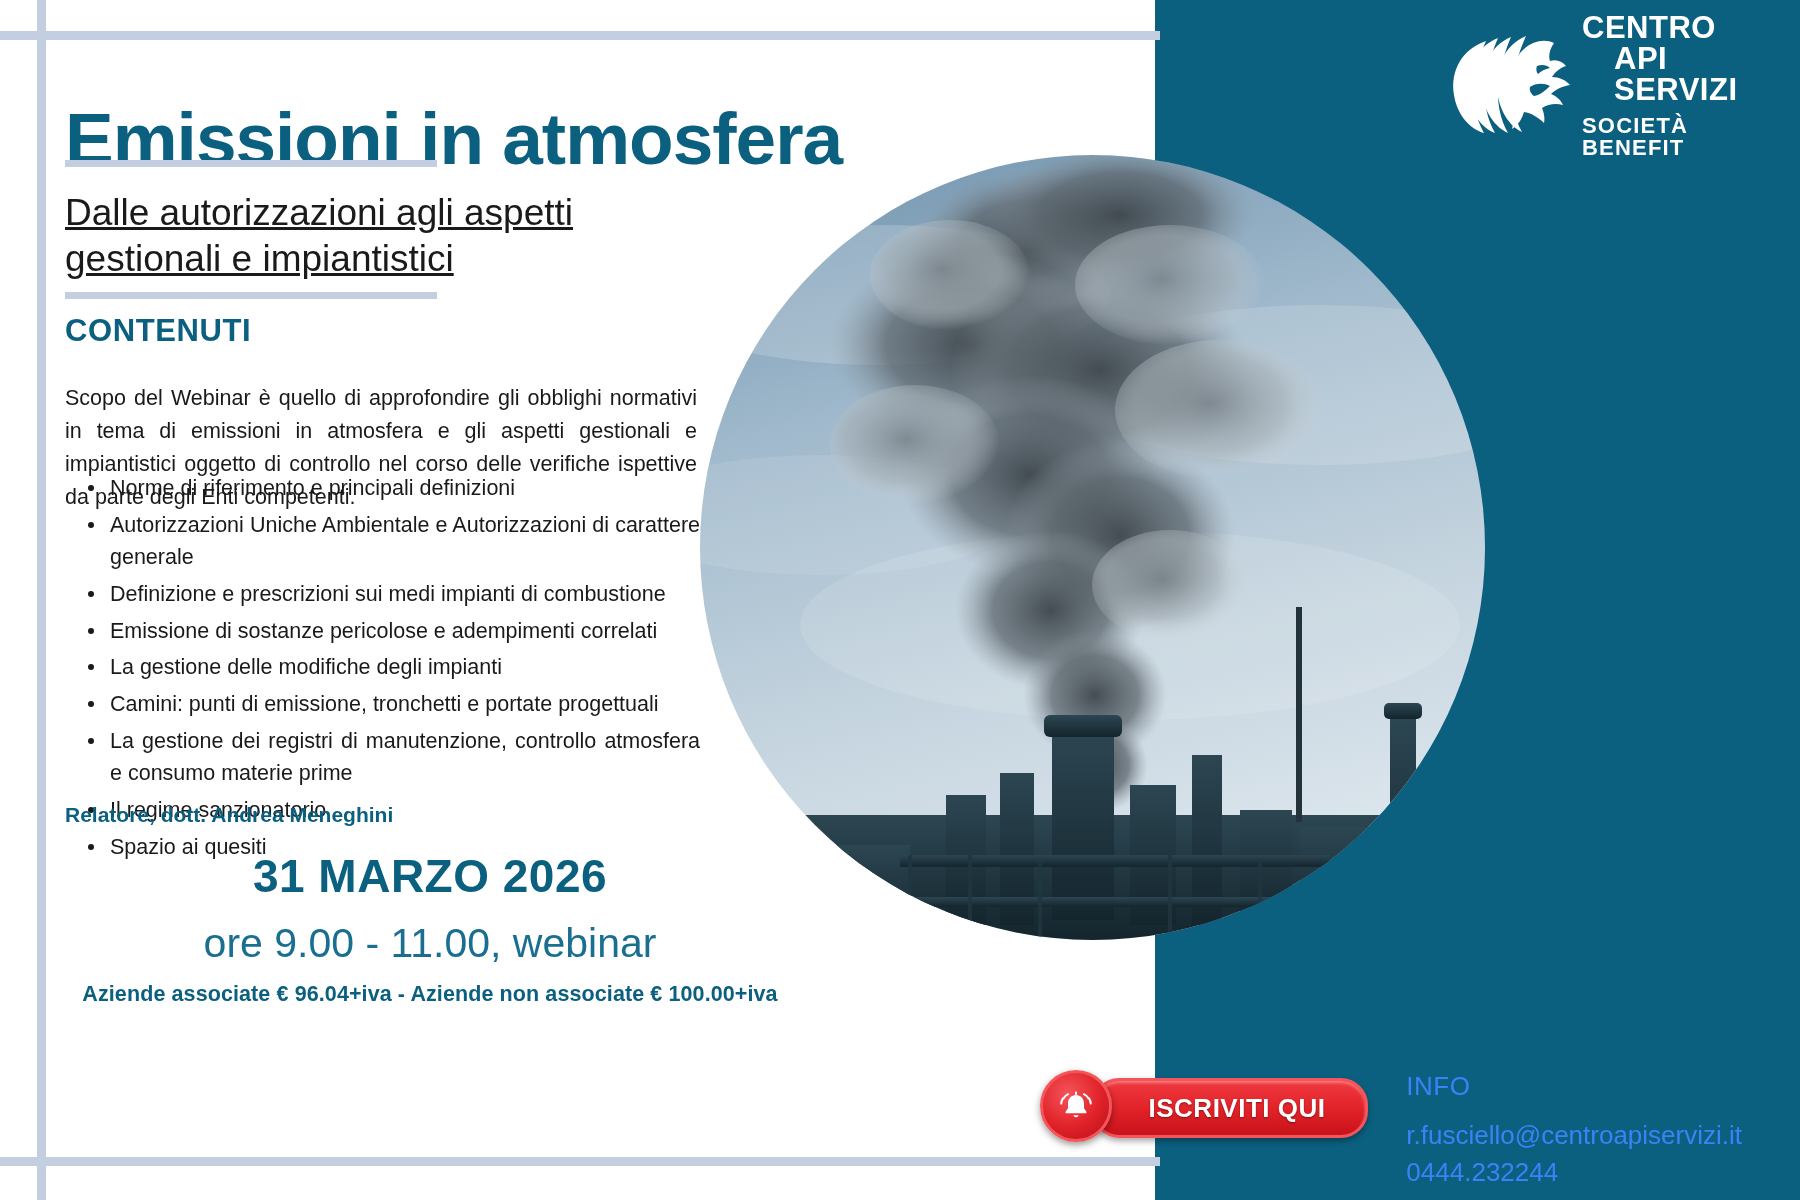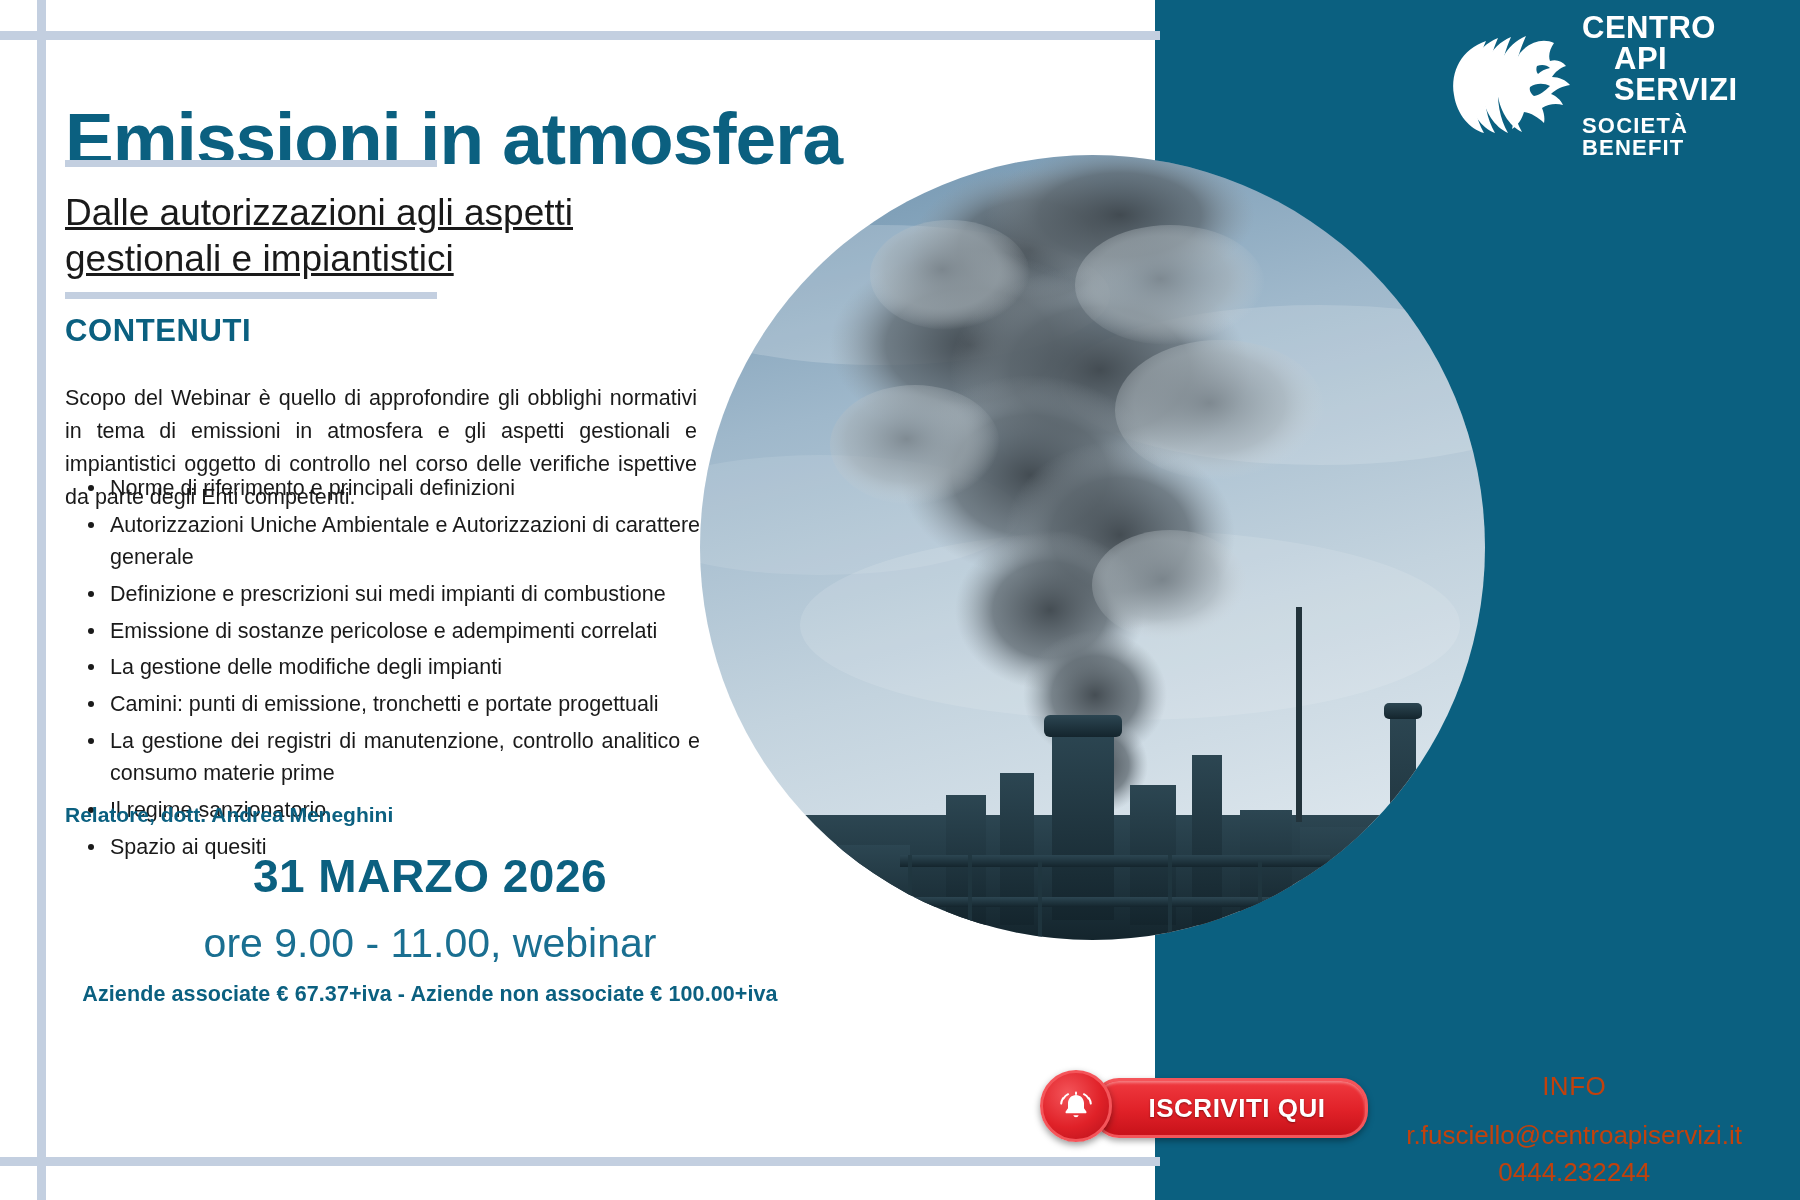--- a/index.html
+++ b/index.html
@@ -98,21 +98,21 @@
   .cta-badge{
     position:absolute;left:0;top:0;width:72px;height:72px;border-radius:50%;
     background:radial-gradient(circle at 38% 32%,#f4555a 0%,#e02128 55%,#b5101a 100%);
     border:3px solid #f4555a;box-sizing:border-box;
     box-shadow:0 3px 7px rgba(0,0,0,.4);
     display:flex;align-items:center;justify-content:center;
   }
 
   
   .info{
-    position:absolute;right:58px;top:1068px;text-align:center;color:#c2410c;z-index:8;
+    position:absolute;right:58px;top:1068px;text-align:left;color:#3b82f6;z-index:8;
     line-height:1.42;
   }
   .info-title{font-size:26px;letter-spacing:0.5px;}
   .info-mail{font-size:26px;margin-top:12px;}
   .info-tel{font-size:26px;}
 </style>
 </head>
 <body>
 
 <div class="poster">
@@ -231,31 +231,31 @@
   <div class="contenuti">CONTENUTI</div>
   <p class="intro">Scopo del Webinar è quello di approfondire gli obblighi normativi in tema di emissioni in atmosfera e gli aspetti gestionali e impiantistici oggetto di controllo nel corso delle verifiche ispettive da parte degli Enti competenti.</p>
 
   <ul class="bullets">
     <li>Norme di riferimento e principali definizioni</li>
     <li>Autorizzazioni Uniche Ambientale e Autorizzazioni di carattere generale</li>
     <li>Definizione e prescrizioni sui medi impianti di combustione</li>
     <li>Emissione di sostanze pericolose e adempimenti correlati</li>
     <li>La gestione delle modifiche degli impianti</li>
     <li>Camini: punti di emissione, tronchetti e portate progettuali</li>
-    <li>La gestione dei registri di manutenzione, controllo analitico e consumo materie prime</li>
+    <li>La gestione dei registri di manutenzione, controllo atmosfera e consumo materie prime</li>
     <li>Il regime sanzionatorio</li>
     <li>Spazio ai quesiti</li>
   </ul>
 
   <div class="relatore">Relatore, dott. Andrea Meneghini</div>
 
   <div class="date-block">
     <div class="date-main">31 MARZO 2026</div>
     <div class="date-time">ore 9.00 - 11.00, webinar</div>
-    <div class="price">Aziende associate € 67.37+iva - Aziende non associate € 100.00+iva</div>
+    <div class="price">Aziende associate € 96.04+iva - Aziende non associate € 100.00+iva</div>
   </div>
 
   <div class="cta">
     <div class="cta-pill">
       <span class="cta-label">ISCRIVITI QUI</span>
     </div>
     <div class="cta-badge">
       <svg width="40" height="40" viewBox="0 0 40 40">
         <g fill="#ffffff">
           <path d="M20 9 C15.6 9 12 12.6 12 17 v5.2 l-2.3 3.4 a1 1 0 0 0 .85 1.6 h18.9 a1 1 0 0 0 .85-1.6 L28 22.2 V17 c0-4.4-3.6-8-8-8 Z"></path>

